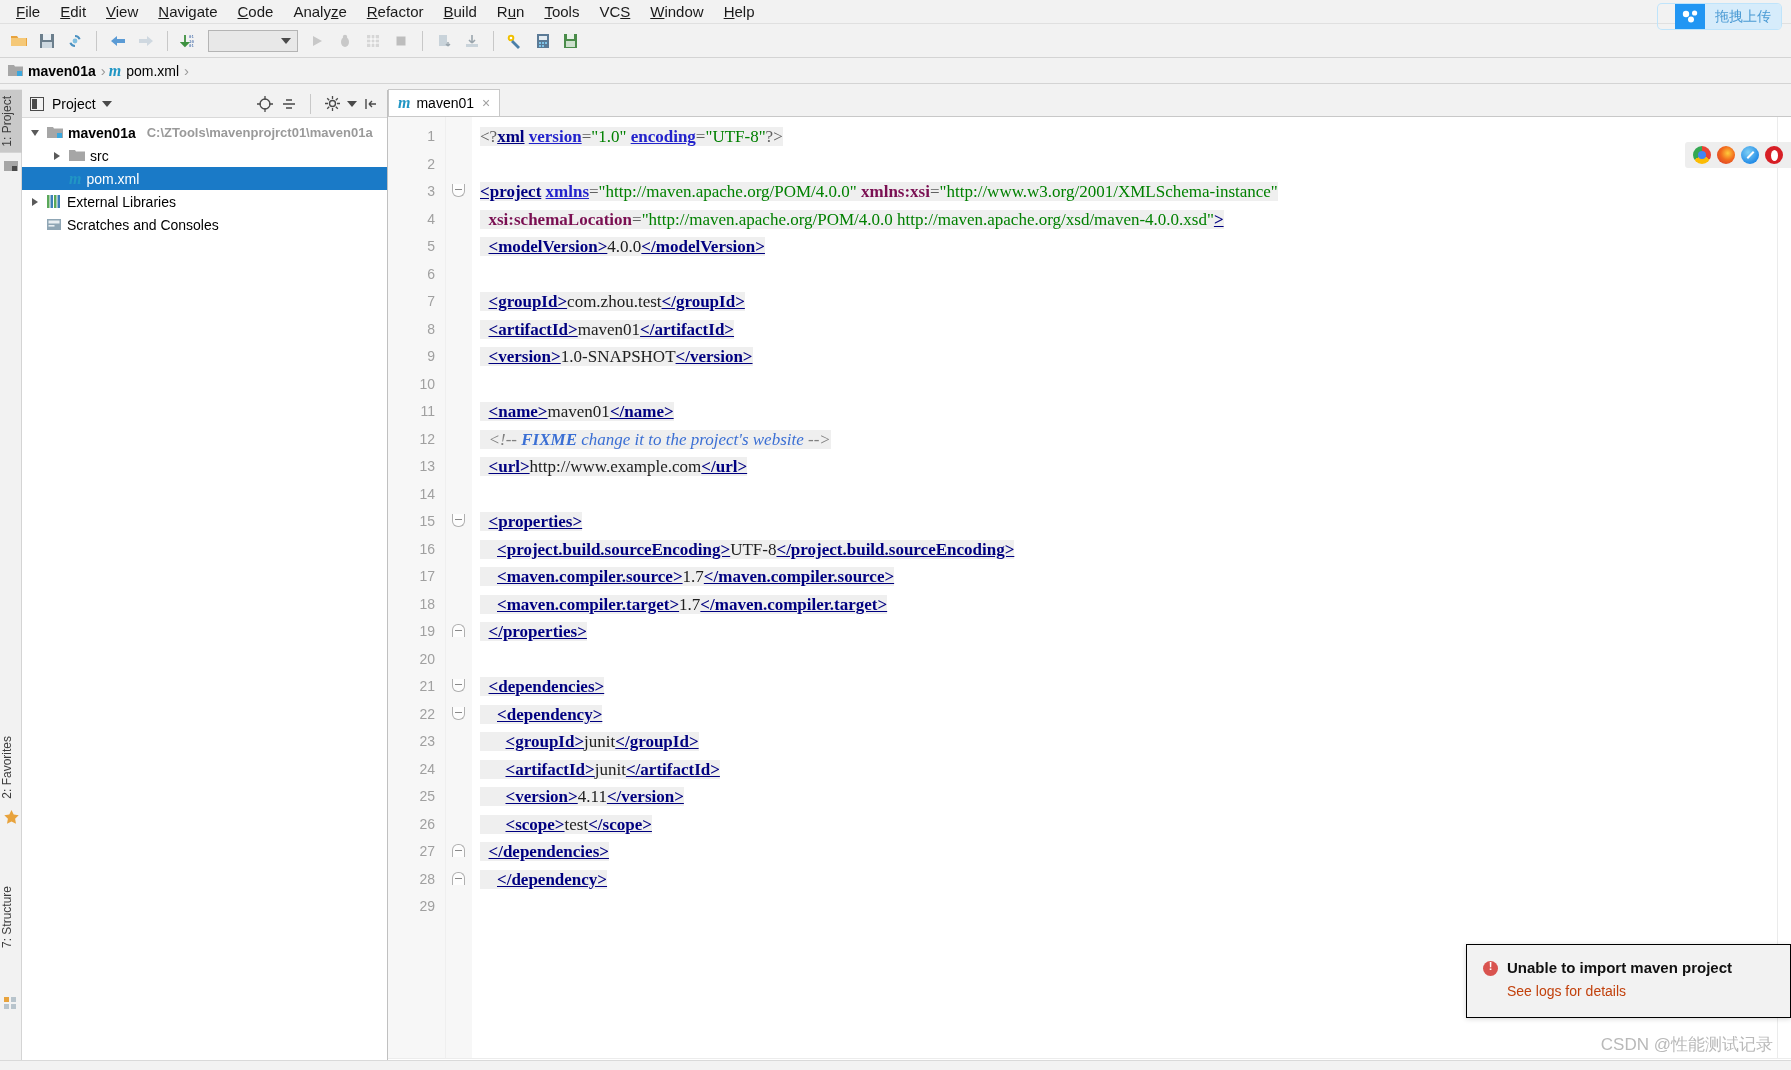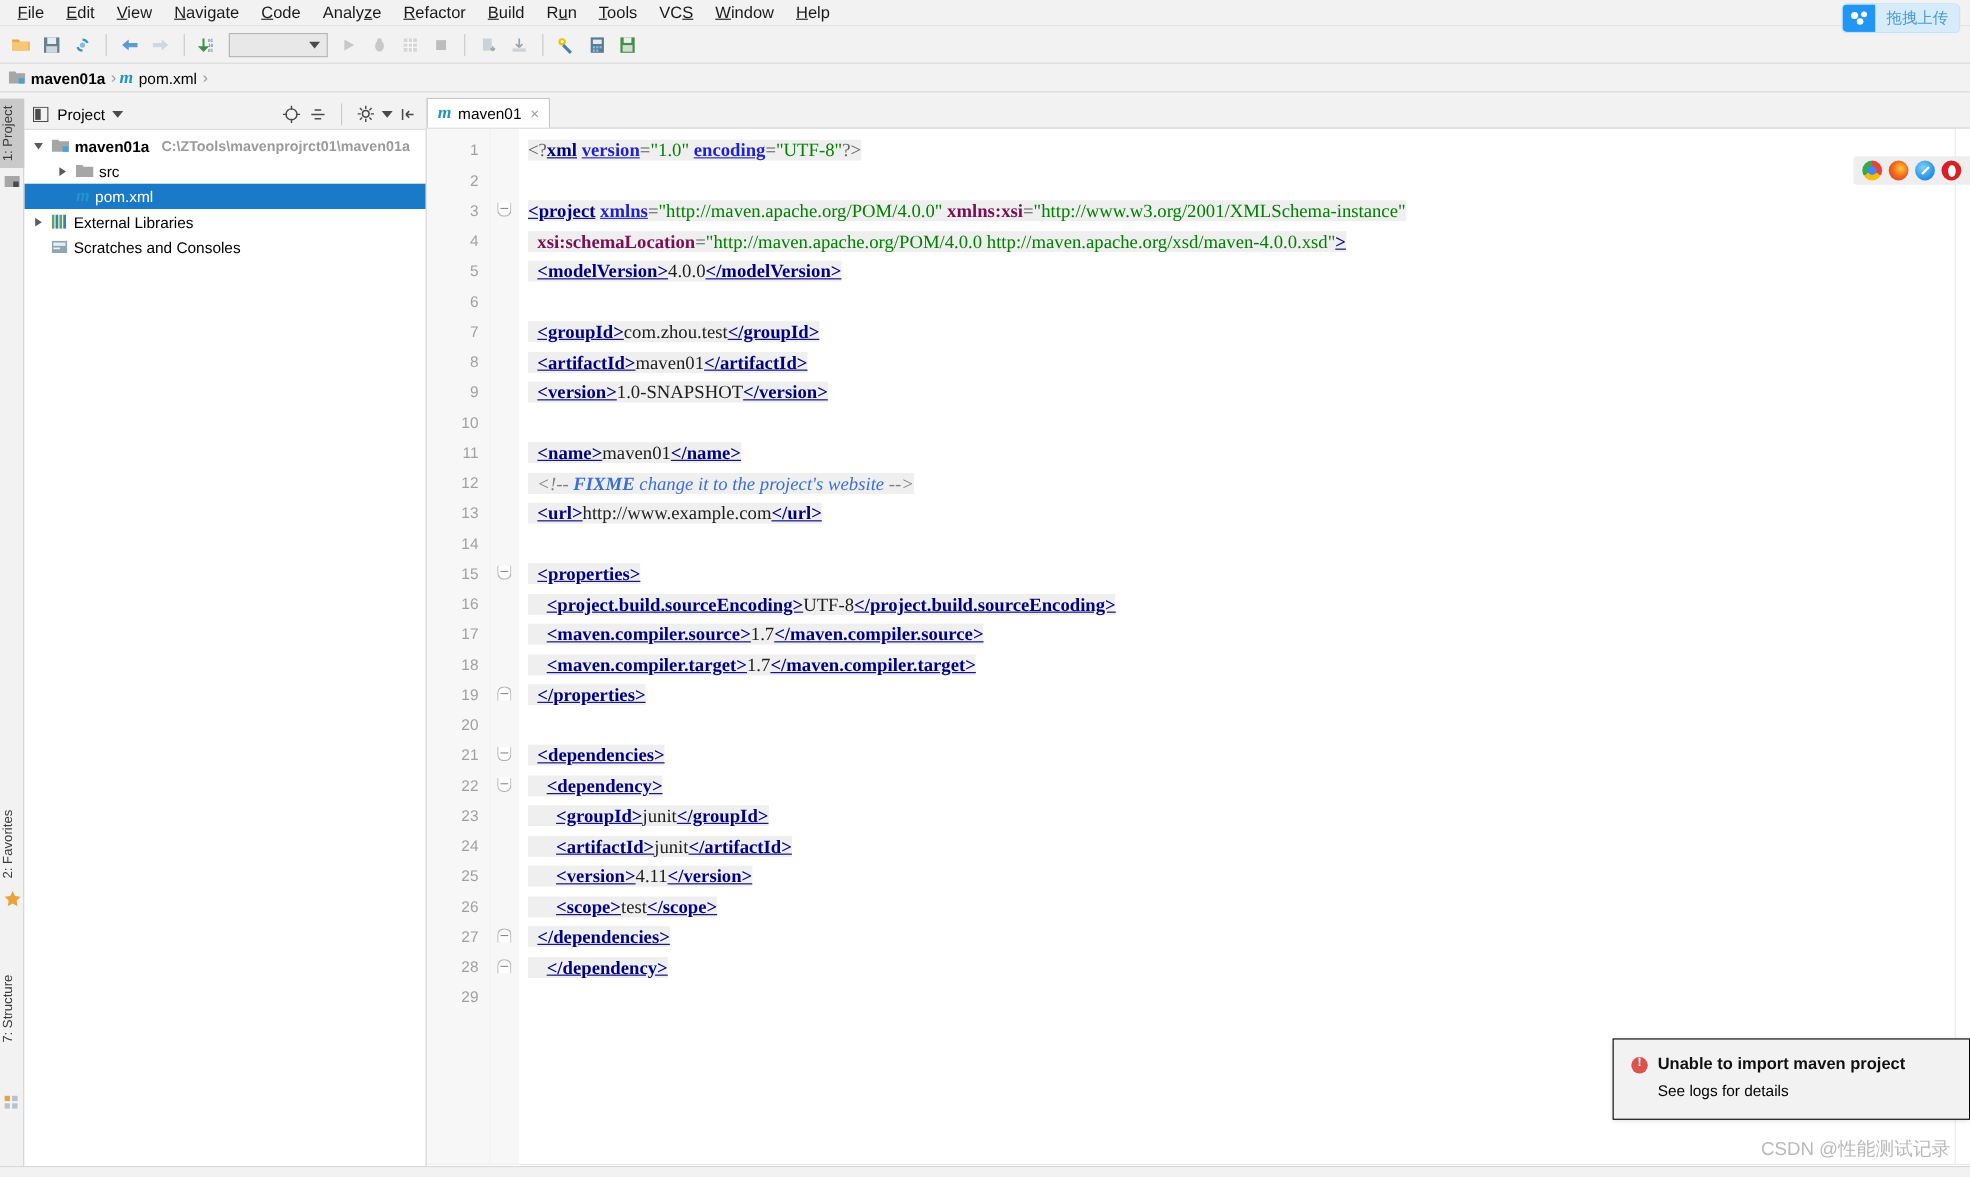--- a/index.html
+++ b/index.html
@@ -170,33 +170,33 @@
   .notif-row { display:flex; align-items:flex-start; gap:9px; }
   .err-dot {
     width:15px;height:15px;border-radius:50%;background:#d9534f;flex:0 0 15px;
     position:relative; margin-top:2px;
   }
   .err-dot::after {
     content:'!'; position:absolute; left:0; right:0; top:-1px; text-align:center;
     color:#fff; font-size:11px; font-weight:bold; font-family:"Liberation Sans", sans-serif;
   }
   .notif-title { font-size:15px; font-weight:bold; color:#111; }
-  .notif-sub { font-size:14px; color:#000000; margin: 7px 0 0 24px; }
+  .notif-sub { font-size:14px; color:#c2410c; margin: 7px 0 0 24px; }
 
   
   .watermark {
     position:absolute; right: 18px; bottom: 14px;
     font-size: 17px; color:#b9b9b9; white-space:nowrap;
     font-family:"Liberation Sans", sans-serif;
   }
 
   
   .upload-badge {
     position:absolute; top:4px; right:10px; height:25px; display:flex; align-items:center;
-    border-radius:4px; overflow:hidden; box-shadow:0 0 0 1px #bfe4fb;
+    border-radius:4px; overflow:hidden; box-shadow:0 0 0 1px #bfe4fb;padding-left:17px;
   }
   .ub-icon { width:30px;height:25px;background:#2196f3;display:flex;align-items:center;justify-content:center; }
   .ub-text { padding:0 10px; height:25px; display:flex;align-items:center; background:#d6ecfb; color:#4a9ad4; font-size:14px; }
 
   
   .statusbar { position:absolute; left:0; right:0; bottom:0; height:10px; background:#f2f2f2; border-top:1px solid #d9d9d9; }
 </style>
 </head>
 <body>
 

